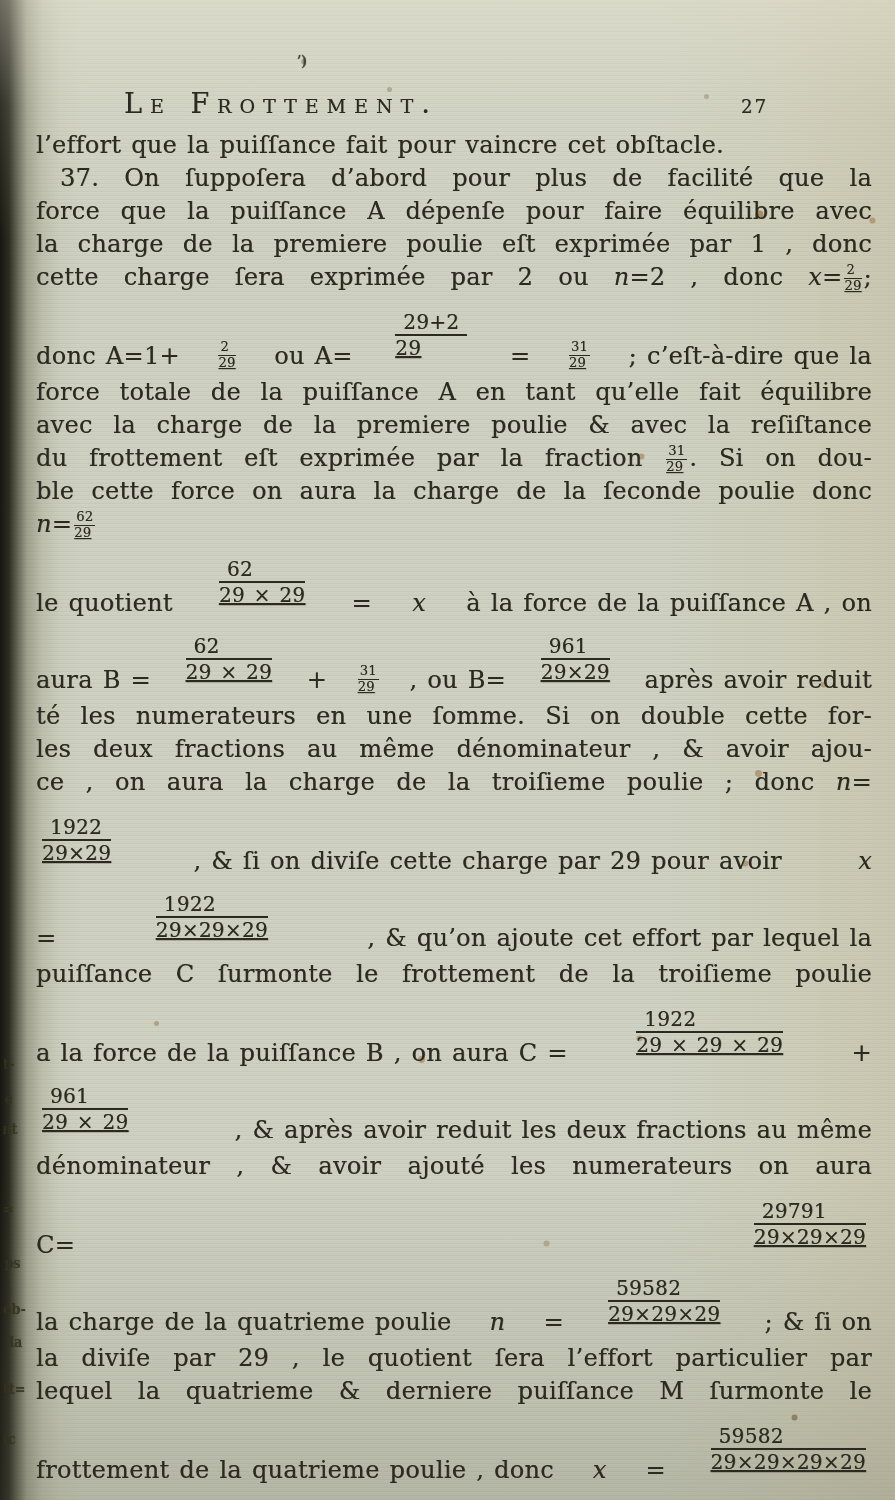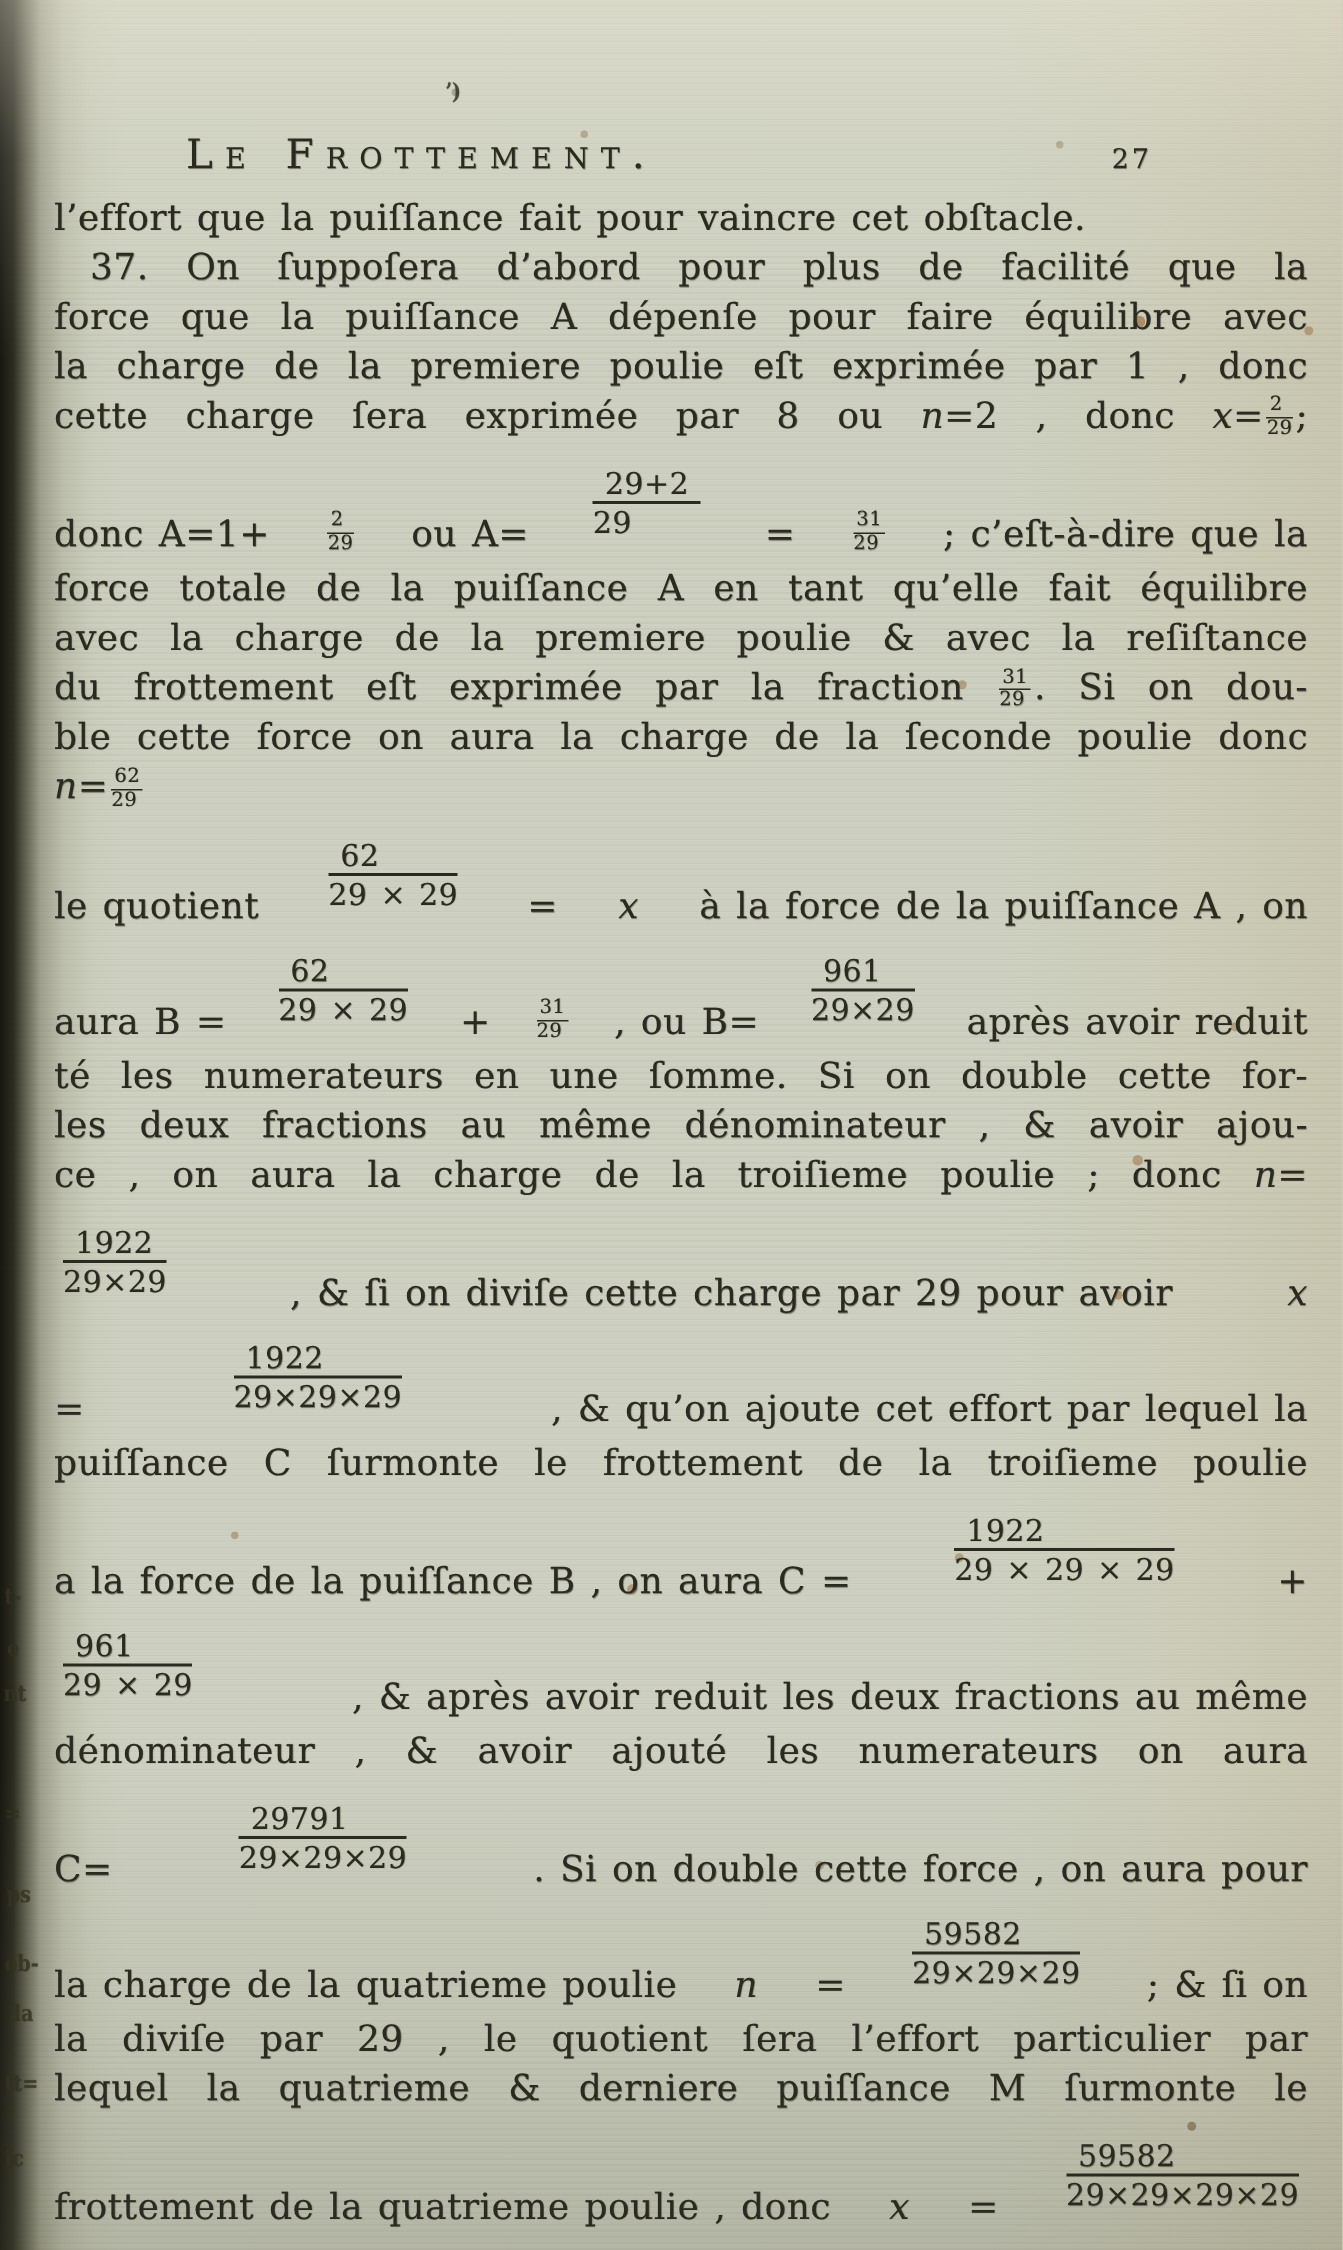--- a/index.html
+++ b/index.html
@@ -65,21 +65,21 @@
     -moz-text-align-last:justify;
     text-align-last:justify;
     line-height:33px;
     min-height:33px;
   }
   .line.nojust{text-align-last:left;}
   .line.indent{text-indent:24px;}
   .line.tall{line-height:30px;min-height:62px;margin:5px 0;display:flex;align-items:flex-end;justify-content:space-between;flex-wrap:nowrap;}
   .frac{display:inline-block;text-align:center;vertical-align:middle;}
   .frac .fnum{display:block;border-bottom:2px solid var(--ink);}
-  .frac .fden{display:block;}
+  .frac .fden{display:block;text-decoration:underline;}
   .dfrac{font-size:20px;line-height:1.1;margin:12px 6px;}
   .dfrac .fnum{padding:0 8px 1px;}
   .dfrac .fden{padding-top:1px;}
   .sfrac{font-size:13px;line-height:1.15;margin:0 2px;}
   .sfrac .fnum{border-bottom-width:1px;padding:0 2px;}
   .var{font-style:italic;}
   .margin-mark{
     position:absolute;color:#35331f;font-weight:bold;font-size:15px;
     opacity:.85;transform:scaleX(.85);text-shadow:0 0 1px rgba(40,40,25,.6);
   }
@@ -93,21 +93,21 @@
 <div class="text-block">
   <div class="header">
     <span class="title">Le Frottement.</span>
     <span class="pagenum">27</span>
   </div>
   <div>
       <div class="line nojust"><span>l’effort que la puiſſance fait pour vaincre cet obſtacle.</span></div>
       <div class="line indent"><span>37. On ſuppoſera d’abord pour plus de facilité que la</span></div>
       <div class="line"><span>force que la puiſſance A dépenſe pour faire équilibre avec</span></div>
       <div class="line"><span>la charge de la premiere poulie eſt exprimée par 1 , donc</span></div>
-      <div class="line"><span>cette charge ſera exprimée par 8 ou </span><span class="var">n</span><span>=2 , donc </span><span class="var">x</span><span>=</span><span class="frac sfrac"><span class="fnum">2</span><span class="fden">29</span></span><span>;</span></div>
+      <div class="line"><span>cette charge ſera exprimée par 2 ou </span><span class="var">n</span><span>=2 , donc </span><span class="var">x</span><span>=</span><span class="frac sfrac"><span class="fnum">2</span><span class="fden">29</span></span><span>;</span></div>
       <div class="line tall">
         <span>donc A=1+</span>
         <span class="frac sfrac">
           <span class="fnum">2</span>
           <span class="fden">29</span>
         </span>
         <span> ou A=</span>
         <span class="frac dfrac">
           <span class="fnum">29+2</span>
           <span class="fden">29</span>
@@ -187,21 +187,20 @@
         </span>
         <span> , &amp; après avoir reduit les deux fractions au même</span>
       </div>
       <div class="line"><span>dénominateur , &amp; avoir ajouté les numerateurs on aura</span></div>
       <div class="line tall">
         <span>C=</span>
         <span class="frac dfrac">
           <span class="fnum">29791</span>
           <span class="fden">29×29×29</span>
         </span>
-        <span>. Si on double cette force , on aura pour</span>
       </div>
       <div class="line tall">
         <span>la charge de la quatrieme poulie </span>
         <span class="var">n</span>
         <span>=</span>
         <span class="frac dfrac">
           <span class="fnum">59582</span>
           <span class="fden">29×29×29</span>
         </span>
         <span> ; &amp; ſi on</span>

